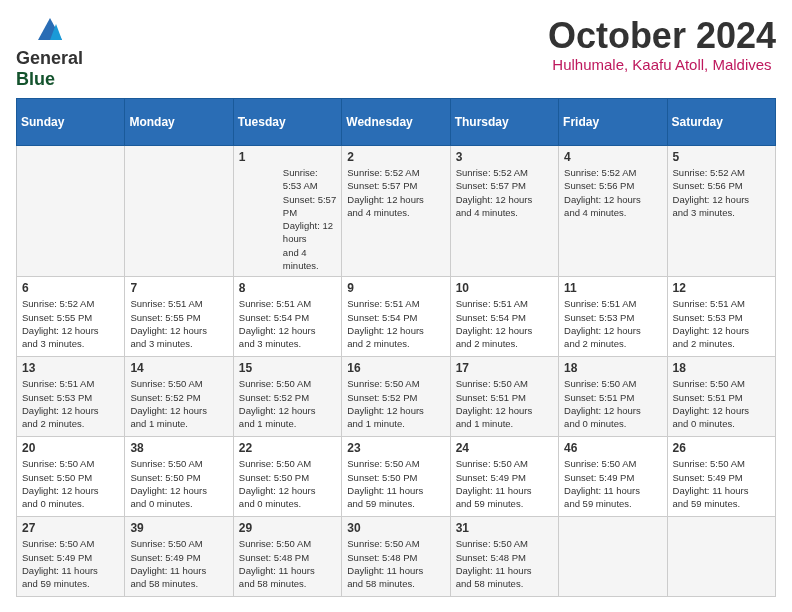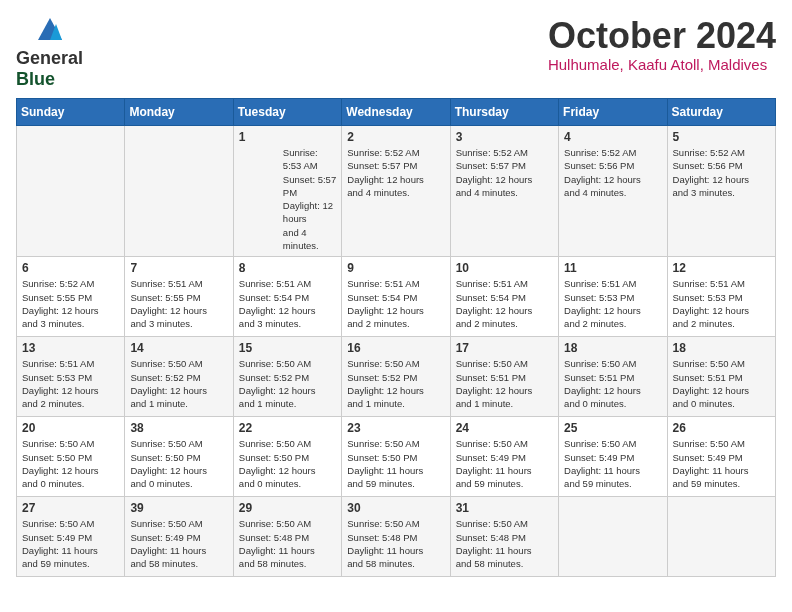--- a/index.html
+++ b/index.html
@@ -30,21 +30,21 @@
     .logo-text-blue {
       font-size: 18px;
       font-weight: bold;
       color: #14532d;
     }
     .logo-icon {
       width: 28px;
       height: 28px;
     }
     .title-block {
-      text-align: left;
+      text-align: center;
     }
     .month-title {
       font-size: 36px;
       font-weight: bold;
       color: #333;
       line-height: 1.1;
     }
     .location-title {
       font-size: 15px;
       color: #be185d;
@@ -52,21 +52,21 @@
     table {
       width: 100%;
       border-collapse: collapse;
       table-layout: fixed;
     }
     thead th {
       background-color: #2a6db5;
       color: #fff;
       font-size: 12px;
       font-weight: bold;
-      padding: 6px 4px;
+      padding: 16px 4px;
       text-align: left;
       border: 1px solid #1a5a9a;
     }
     tbody td {
       vertical-align: top;
       border: 1px solid #ccc;
       padding: 4px 5px;
       font-size: 9.5px;
       color: #333;
       height: 80px;
@@ -297,21 +297,21 @@
 and 59 minutes.</div>
         </td>
         <td>
           <span class="day-number">24</span>
           <div class="day-info" style="white-space: pre-line;">Sunrise: 5:50 AM
 Sunset: 5:49 PM
 Daylight: 11 hours
 and 59 minutes.</div>
         </td>
         <td>
-          <span class="day-number">25</span>
+          <span class="day-number">46</span>
           <div class="day-info" style="white-space: pre-line;">Sunrise: 5:50 AM
 Sunset: 5:49 PM
 Daylight: 11 hours
 and 59 minutes.</div>
         </td>
         <td>
           <span class="day-number">26</span>
           <div class="day-info" style="white-space: pre-line;">Sunrise: 5:50 AM
 Sunset: 5:49 PM
 Daylight: 11 hours

